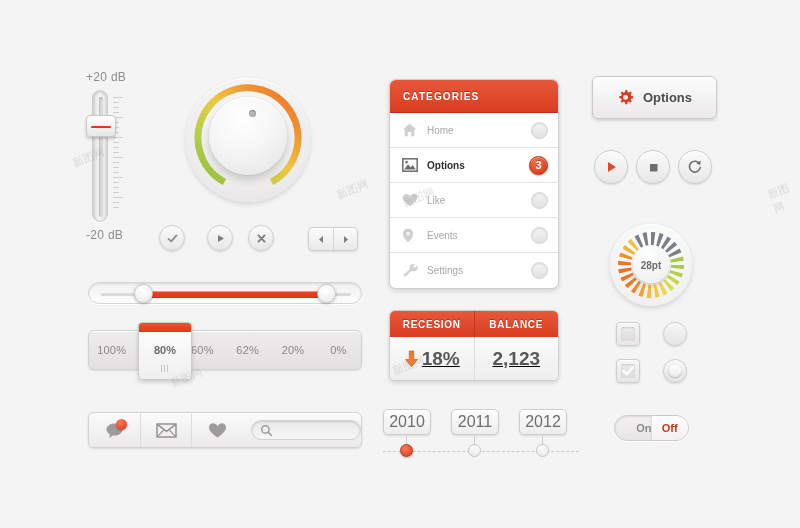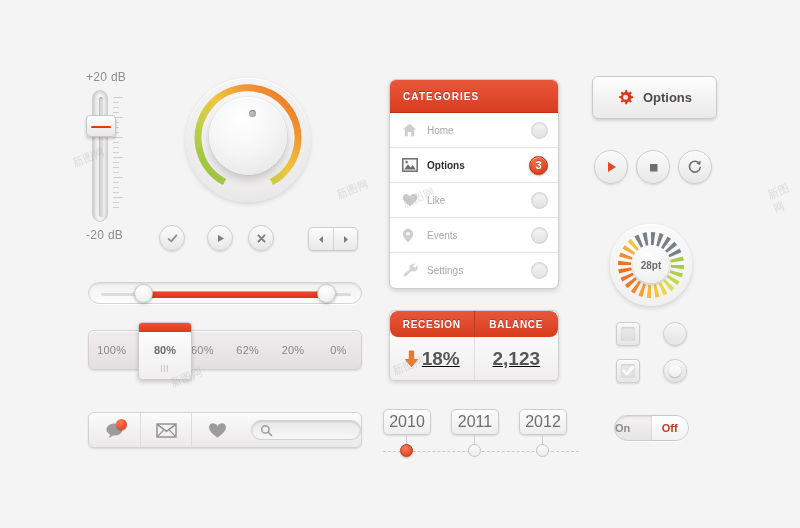--- a/index.html
+++ b/index.html
@@ -192,21 +192,21 @@
     color:#fff; font-size:11px; font-weight:bold;
     text-shadow: 0 -1px 0 rgba(0,0,0,.3);
   }
 
   
   .stats {
     width:170px; border-radius:6px; overflow:hidden;
     border:1px solid #cfcdcd; background:#fff;
     box-shadow: 0 2px 4px rgba(0,0,0,.13);
   }
-  .stats-head { display:flex; height:26px; background: linear-gradient(#e8573a,#d93d1f); border-radius: 8px; }
+  .stats-head { display:flex; height:26px; background: linear-gradient(#e8573a,#d93d1f); }
   .stats-head div {
     flex:1; display:flex; align-items:center; justify-content:center;
     color:#fff; font-size:10px; font-weight:bold; letter-spacing:.7px;
     text-shadow: 0 -1px 0 rgba(0,0,0,.28);
   }
   .stats-head div + div { border-left:1px solid #bf3a1d; }
   .stats-body { display:flex; height:43px; background: linear-gradient(#fbfbfb,#efeded); text-decoration: underline; }
   .stats-body div {
     flex:1; display:flex; align-items:center; justify-content:center;
     font-size:19px; font-weight:bold; color:#585656;
@@ -267,21 +267,21 @@
 
   
   .toggle {
     width:75px; height:26px; border-radius:13px;
     background: linear-gradient(#f3f1f1,#e6e4e4);
     border:1px solid #cfcdcd;
     box-shadow: inset 0 1px 2px rgba(0,0,0,.12), 0 1px 0 #fff;
     display:flex; align-items:center;
   }
   .toggle .half {
-    flex:1; text-align:left; font-size:11px; font-weight:bold;
+    flex:1; text-align:right; font-size:11px; font-weight:bold;
   }
   .toggle .on { color:#8c8a8a; }
   .toggle .off {
     color:#d0341a; height:100%; display:flex; align-items:center; justify-content:center;
     border-radius:0 12px 12px 0;
     background: linear-gradient(#ffffff,#f2f0f0);
     box-shadow: -1px 0 2px rgba(0,0,0,.08);
   }
 
   

